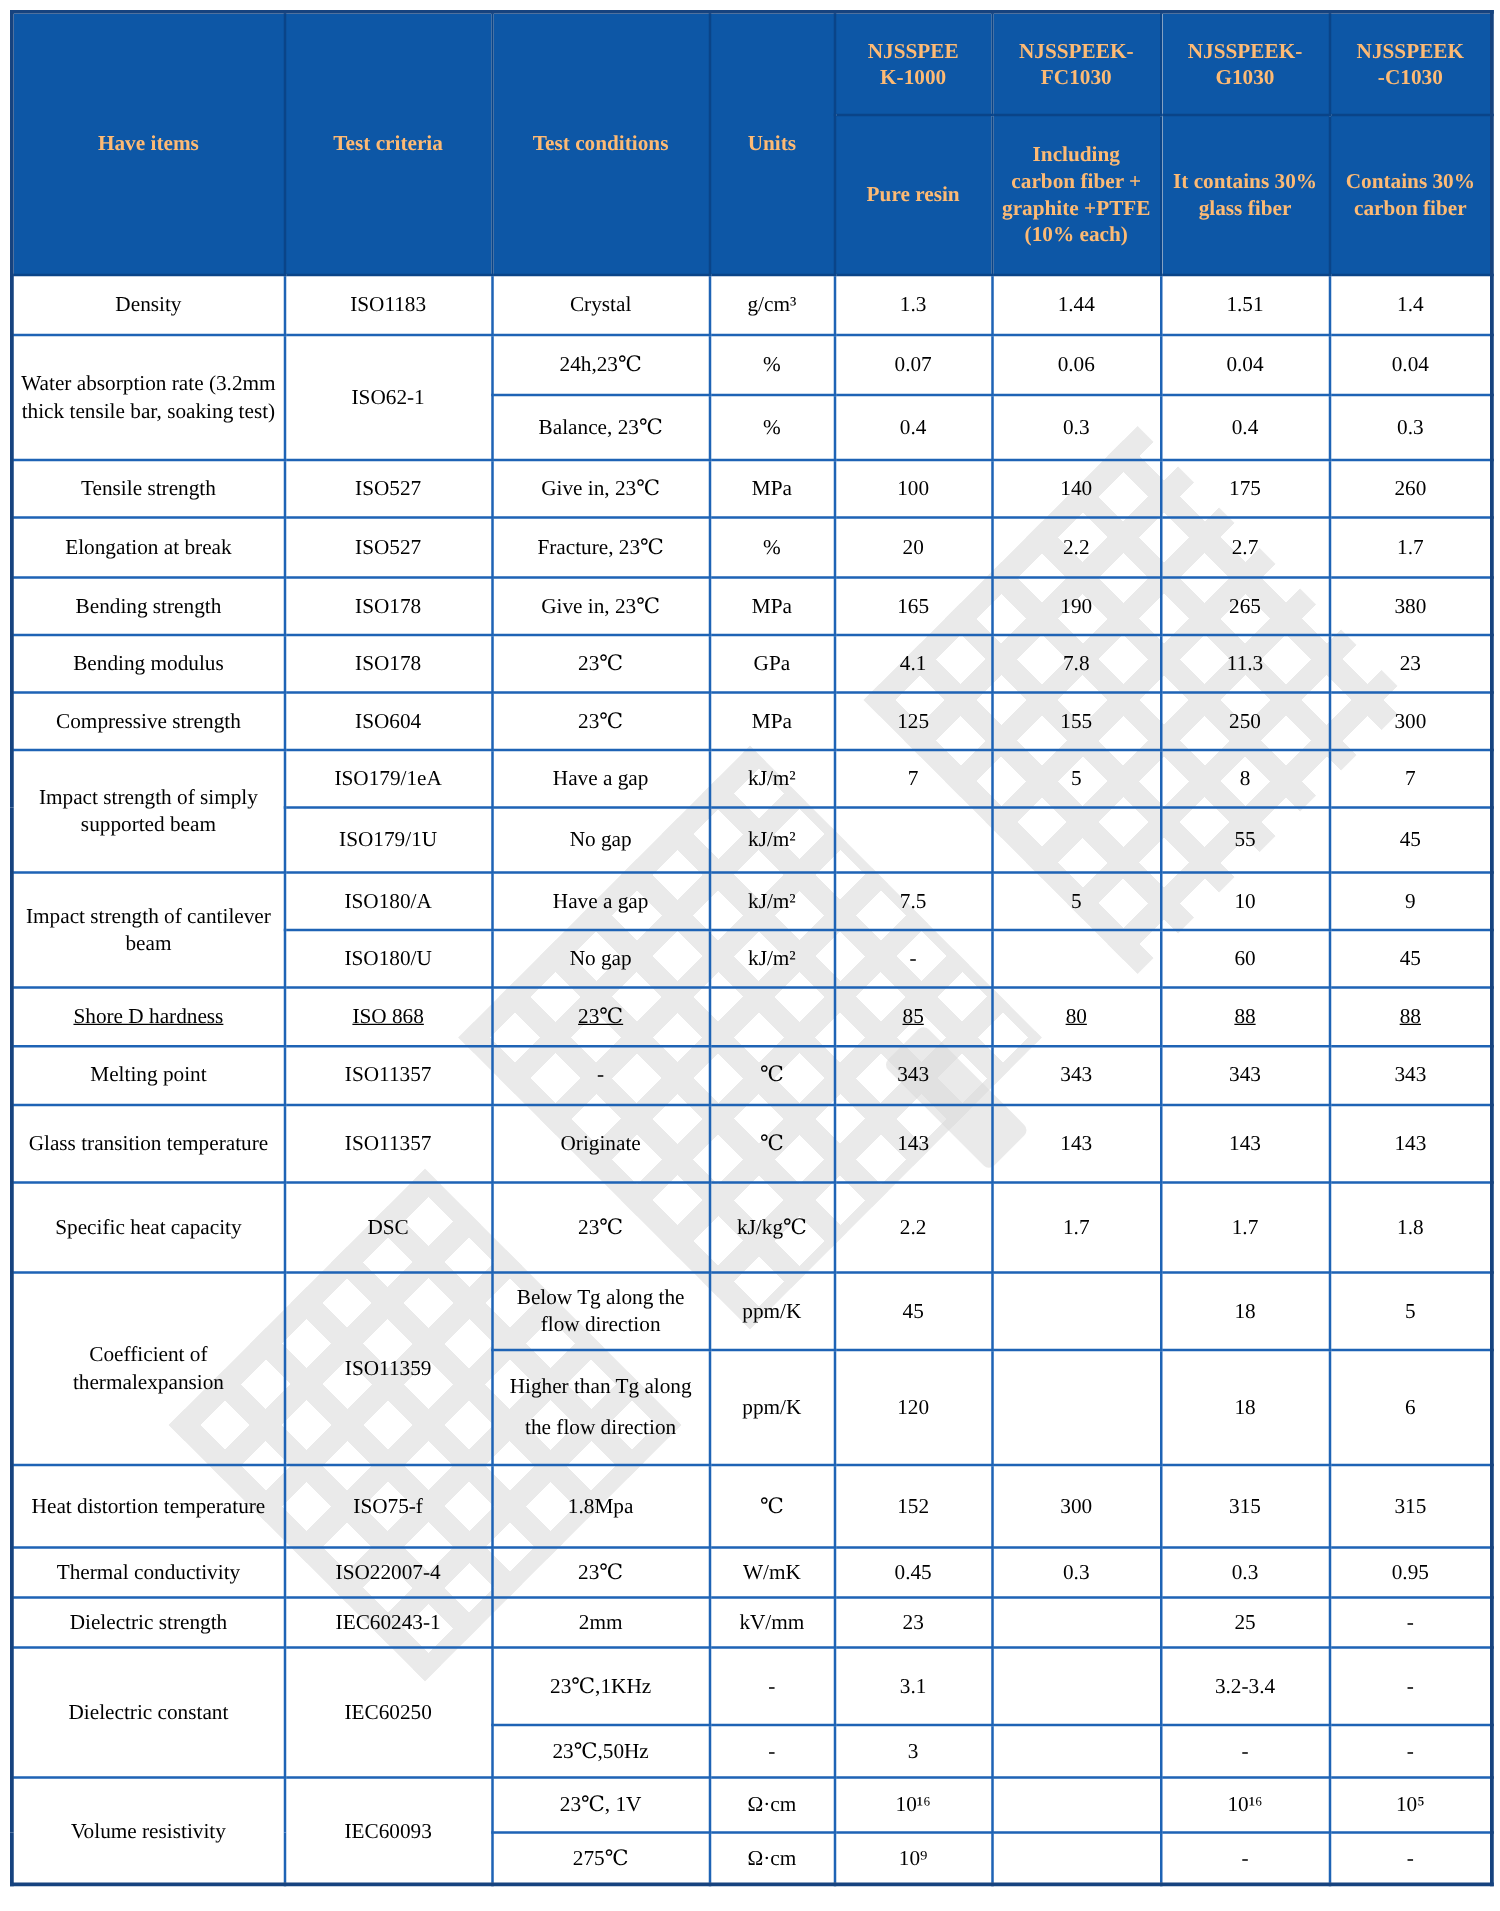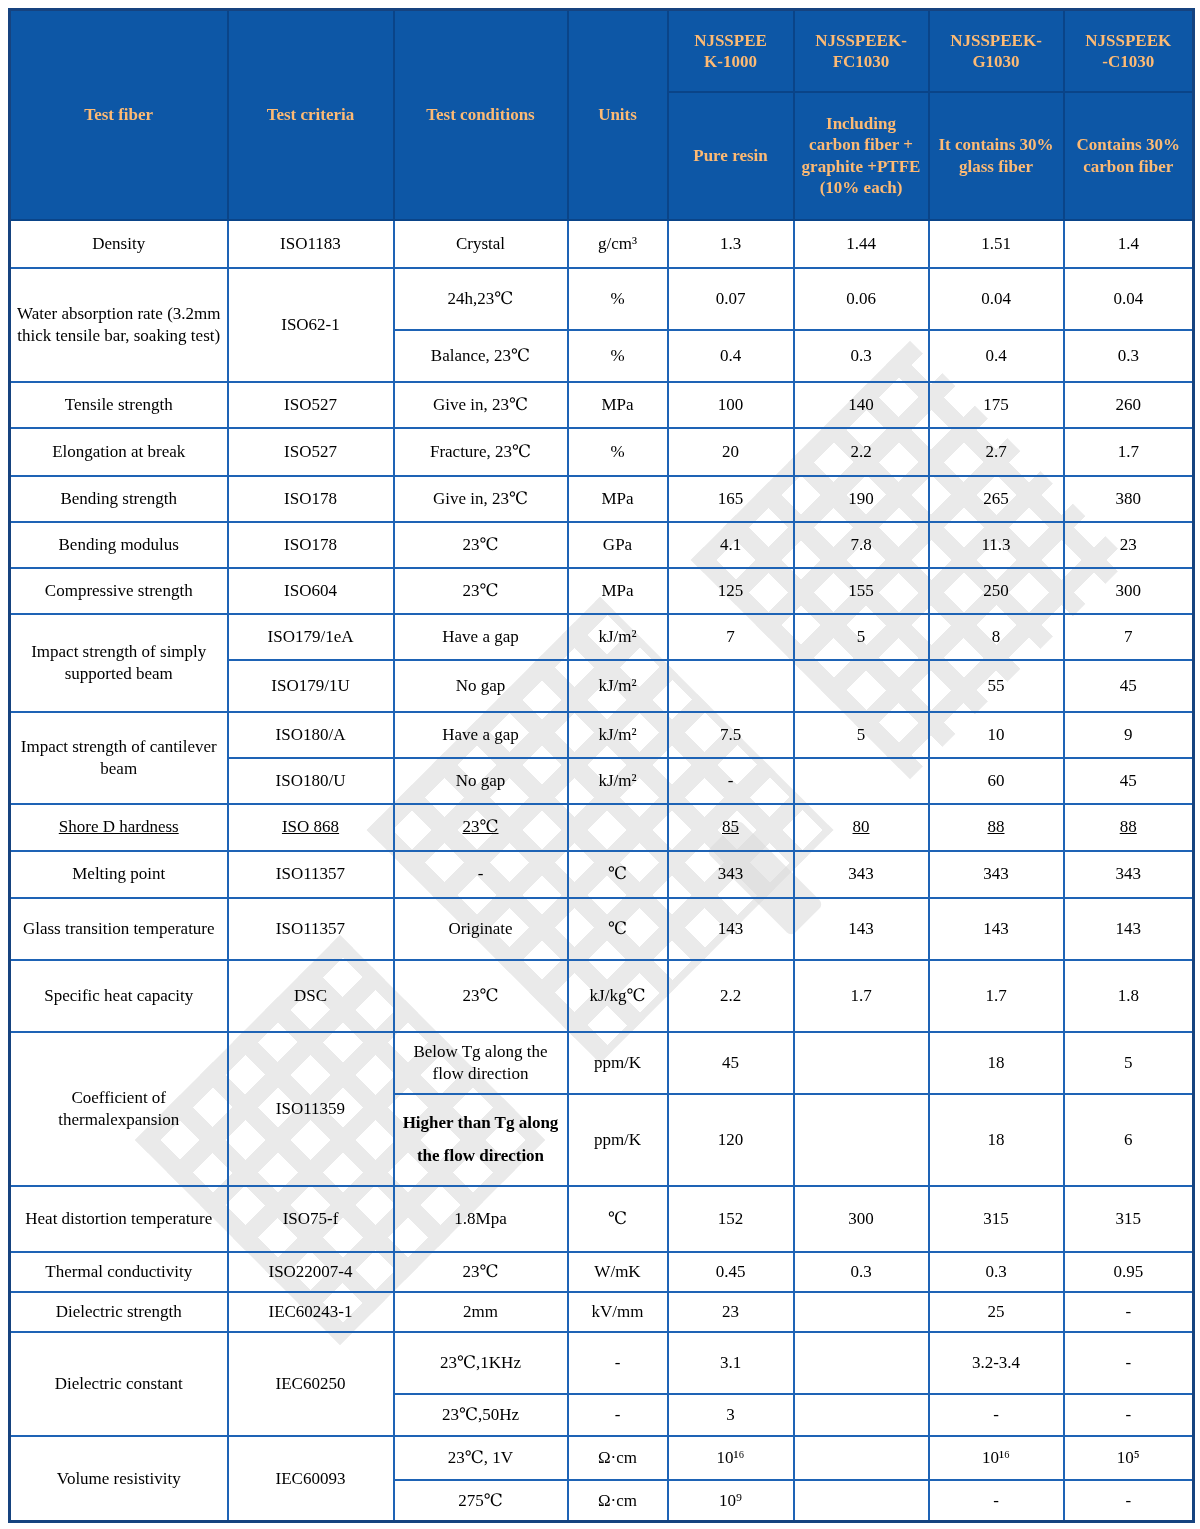--- a/index.html
+++ b/index.html
@@ -58,21 +58,21 @@
   thead tr.r1 { height: 82px; }
   thead tr.r2 { height: 128px; }
   th.h-main { font-size: 20px; }
   th.h-prod { font-size: 19px; line-height: 1.35; }
   th.h-desc { font-size: 18px; line-height: 1.3; padding: 4px 6px; }
   td.item { font-size: 17px; }
   td.crit { font-size: 17px; }
   td.cond { font-size: 17px; }
   td.unit { font-size: 16px; }
   td.val  { font-size: 17px; }
-  td.cond.tall { line-height: 1.9; font-weight: bold; }
+  td.cond.tall { line-height: 1.9; }
 </style>
 </head>
 <body>
 
 <div class="page">
 
   <div class="wm">
     <div class="g" style="left:195px; top:995px; width:290px; height:290px;"></div>
     <div class="g" style="left:435px; top:665px; width:330px; height:330px;"></div>
     <div class="g" style="left:755px; top:405px; width:310px; height:310px;"></div>
@@ -85,21 +85,21 @@
         <col style="width:166px">
         <col style="width:174px">
         <col style="width:100px">
       <col style="width:126px">
         <col style="width:135px">
         <col style="width:135px">
         <col style="width:130px">
     </colgroup>
     <thead>
       <tr class="r1">
-        <th class="h-main" rowspan="2">Test fiber</th>
+        <th class="h-main" rowspan="2">Have items</th>
         <th class="h-main" rowspan="2">Test criteria</th>
         <th class="h-main" rowspan="2">Test conditions</th>
         <th class="h-main" rowspan="2">Units</th>
         <th class="h-prod">
           <span>NJSSPEE</span><br>
           <span>K-1000</span>
         </th>
         <th class="h-prod">
           <span>NJSSPEEK-</span><br>
           <span>FC1030</span>
@@ -124,21 +124,21 @@
         <tr style="height: 48px;">
           <td class="item">Density</td>
           <td class="crit">ISO1183</td>
           <td class="cond">Crystal</td>
           <td class="unit">g/cm³</td>
           <td class="val">1.3</td>
           <td class="val">1.44</td>
           <td class="val">1.51</td>
           <td class="val">1.4</td>
         </tr>
-        <tr style="height: 62px;">
+        <tr style="height: 48px;">
           <td class="item" rowspan="2">Water absorption rate (3.2mm thick tensile bar, soaking test)</td>
           <td class="crit" rowspan="2">ISO62-1</td>
           <td class="cond">24h,23℃</td>
           <td class="unit">%</td>
           <td class="val">0.07</td>
           <td class="val">0.06</td>
           <td class="val">0.04</td>
           <td class="val">0.04</td>
         </tr>
         <tr style="height: 52px;">

